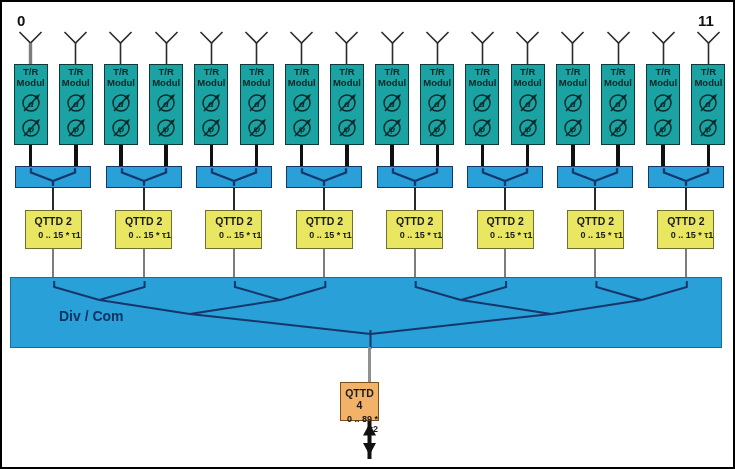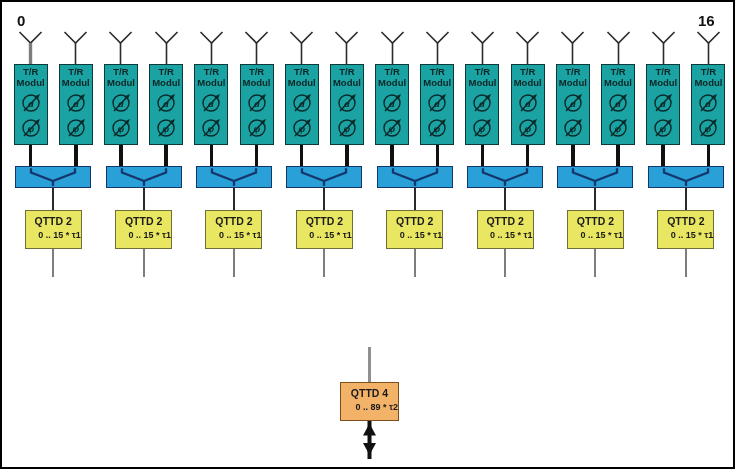--- a/index.html
+++ b/index.html
@@ -62,35 +62,35 @@
   .divcom-label {
     position:absolute; left:48px; top:30px;
     font-size:14px; font-weight:bold; color:#0d3464;
   }
   .tree { position:absolute; left:0; top:0; width:712px; height:71px; }
   .tree path { stroke:var(--line-navy,#14366B); stroke-width:2; fill:none; }
 
   .mainfeed { position:absolute; left:366px; top:345px; width:3px; height:35px; background:#909090; }
 
   .qttd4 {
-    position:absolute; left:338px; top:380px; width:59px; height:39px; text-align:center;
+    position:absolute; left:338px; top:380px; width:39px; height:39px; text-align:center;
     background:var(--qttd4-fill,#F2B368); border:1.4px solid #7a4f1d; padding-top:4px;
   }
 
   .updown { position:absolute; left:356px; top:419px; width:23px; height:39px; }
   .updown rect { fill:#111; }
   .updown polygon { fill:#111; }
 </style>
 </head>
 <body>
 
 <div class="canvas">
 
   <div class="idx idx-left">0</div>
-  <div class="idx idx-right">16</div>
+  <div class="idx idx-right">11</div>
 
   <div class="groups" id="groups">
     <div class="group">
       <div class="cols">
         <div class="col">
           <svg class="antenna" viewBox="0 0 45 34">
             <path class="arms" d="M11.5 2 L22.5 13 L33.5 2"></path>
             <path class="stem" d="M22.5 13 V34"></path>
           </svg>
           <div class="trbox">
@@ -576,20 +576,26 @@
       </div>
       <div class="vline v1"></div>
       <div class="qttd2">
         <div class="qttd-title">QTTD 2</div>
         <div class="qttd-range">0 .. 15 * τ1</div>
       </div>
       <div class="vline v2"></div>
     </div>
   </div>
 
+  <div class="divcom">
+    <svg class="tree" viewBox="0 0 712 71">
+      <path id="tree-path" d="M43.1875 3 V9 L88.375 22 M133.5625 3 V9 L88.375 22 M223.9375 3 V9 L269.125 22 M314.3125 3 V9 L269.125 22 M404.6875 3 V9 L449.875 22 M495.0625 3 V9 L449.875 22 M585.4375 3 V9 L630.625 22 M675.8125 3 V9 L630.625 22 M88.375 22 L178.75 36 M269.125 22 L178.75 36 M449.875 22 L540.25 36 M630.625 22 L540.25 36 M178.75 36 L359.5 56 M540.25 36 L359.5 56 M359.5 52 V71"></path>
+    </svg>
+    <span class="divcom-label">Div / Com</span>
+  </div>
 
   <div class="mainfeed"></div>
 
   <div class="qttd4">
     <div class="qttd-title">QTTD 4</div>
     <div class="qttd-range">0 .. 89 * τ2</div>
   </div>
 
   <svg class="updown" viewBox="0 0 23 39">
     <rect x="9.5" y="0" width="4" height="38"></rect>

